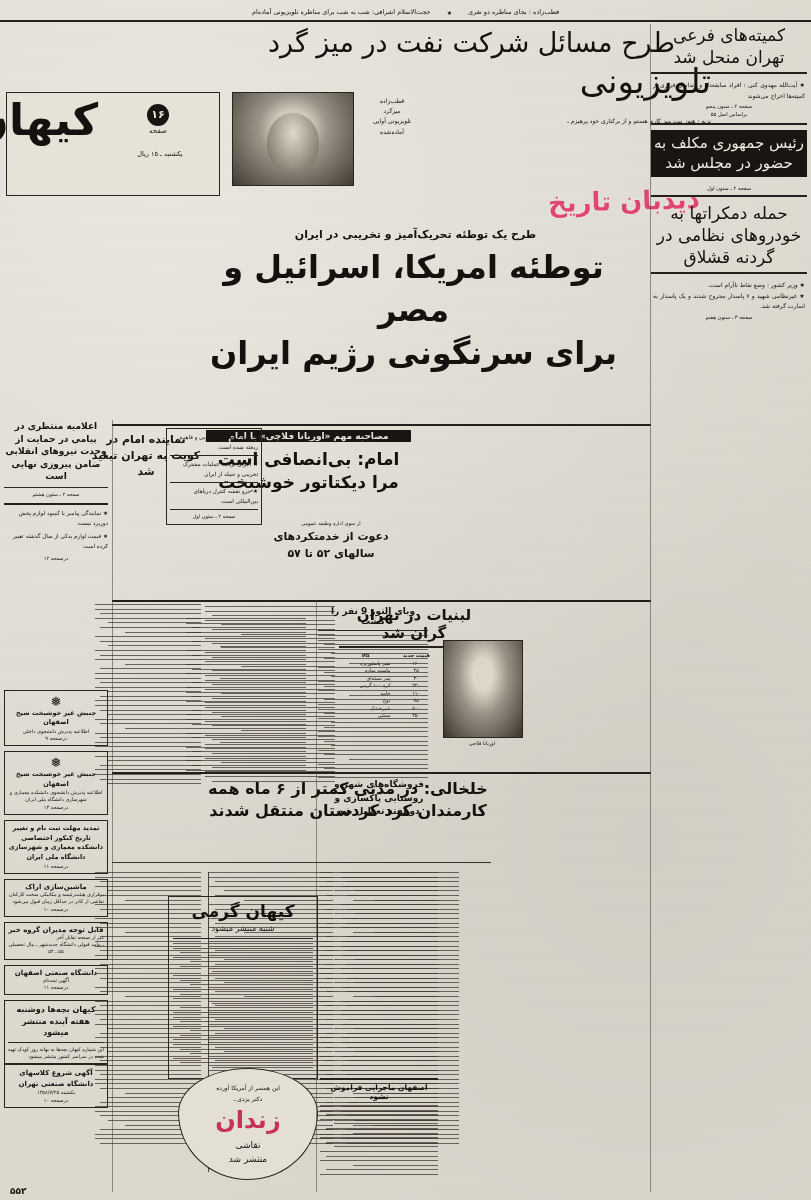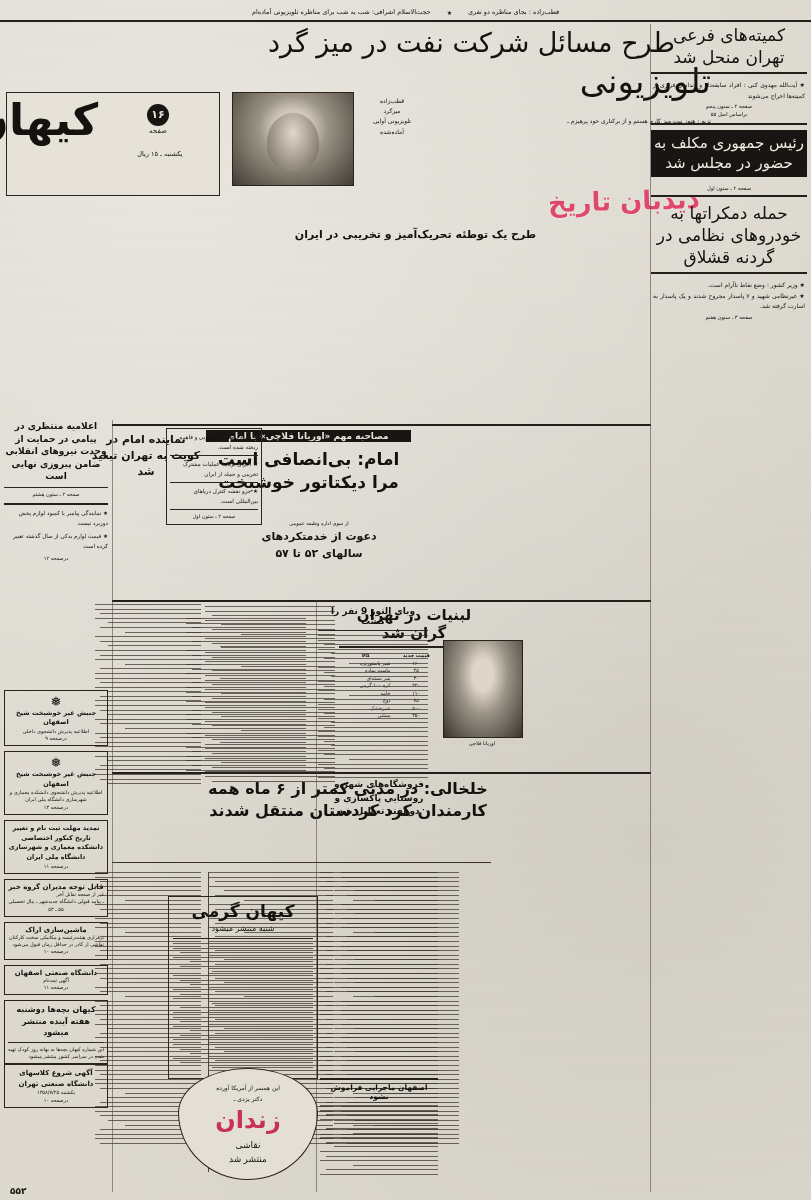--- a/index.html
+++ b/index.html
@@ -124,20 +124,24 @@
   <div id="kayhan">کیهان</div>
   <div id="issuebadge">
     <div class="circ">۱۶</div>
     <div>صفحه</div>
   </div>
   <div id="dateline">یکشنبه ـ ۱۵ ریال</div>
 
   <div id="watermark">دیدبان تاریخ</div>
 
   <div id="kicker">طرح یک توطئه تحریک‌آمیز و تخریبی در ایران</div>
+  <div id="mainhead">
+    <div class="h1">توطئه امریکا، اسرائیل و مصر</div>
+    <div class="h1">برای سرنگونی رژیم ایران</div>
+  </div>
 
   <div id="rcol">
     <div class="rbox">
       <div class="hd">کمیته‌های فرعی تهران منحل شد</div>
       <div class="rule2" style="margin:4px 0 3px;"></div>
       <div class="bd">★ آیت‌الله مهدوی کنی : افراد سابقه‌دار و زندانیان فراری از کمیته‌ها اخراج می‌شوند</div>
       <div class="more">صفحه ۲ ـ ستون پنجم</div>
       <div class="more">براساس اصل ۵۵</div>
     </div>
     <div class="rule2" style="margin:2px 0 5px;"></div>
@@ -179,21 +183,21 @@
   <div class="feat box" style="top:428px;left:166px;width:88px;padding:3px;">
     <div class="tiny" style="font-size:5.6px;line-height:1.8;">★ طرح توطئه در نایروبی و قاهره ریخته شده است.</div>
     <div class="rule" style="margin:3px 0;"></div>
     <div class="tiny" style="font-size:5.6px;line-height:1.8;">★ اجرای برنامه عملیات مشترک تخریبی و حمله از ایران</div>
     <div class="rule" style="margin:3px 0;"></div>
     <div class="tiny" style="font-size:5.6px;line-height:1.8;">★ جزو نقشه کنترل دریاهای بین‌المللی است.</div>
     <div class="rule" style="margin:3px 0;"></div>
     <div class="tiny ctr">صفحه ۲ ـ ستون اول</div>
   </div>
 
-  <div class="feat" style="top:520px;left:260px;width:118px;">
+  <div class="feat" style="top:520px;left:272px;width:118px;">
     <div class="tiny ctr">از سوی اداره وظیفه عمومی</div>
     <div class="hd" style="font-size:11px;line-height:1.5;padding-top:2px;">دعوت از خدمتکردهای سالهای ۵۲ تا ۵۷</div>
   </div>
 
   <div class="hsep" style="top:600px;right:160px;left:112px;"></div>
 
   <div class="feat" style="top:606px;right:322px;width:150px;">
     <div class="hd" style="font-size:15px;">لبنیات در تهران گران شد</div>
     <div class="rule2" style="margin:4px 0;"></div>
     <table class="pricetable">
@@ -427,29 +431,29 @@
       <div class="ctr" style="font-size:13px;">❅</div>
       <div class="ctr b" style="font-size:6.5px;line-height:1.45;">جنبش غیر خوشبخت شیخ اصفهان</div>
       <div class="tiny ctr">اطلاعیه پذیرش دانشجوی دانشکده معماری و شهرسازی دانشگاه ملی ایران</div>
       <div class="tiny ctr">درصفحه ۱۳</div>
     </div>
     <div class="ad" style="margin-bottom:5px;">
       <div class="ctr b" style="font-size:6.5px;line-height:1.5;">تمدید مهلت ثبت نام و تغییر تاریخ کنکور اختصاصی دانشکده معماری و شهرسازی دانشگاه ملی ایران</div>
       <div class="tiny ctr">درصفحه ۱۱</div>
     </div>
     <div class="ad" style="margin-bottom:5px;">
+      <div class="ctr b" style="font-size:7px;">ماشین‌سازی اراک</div>
+      <div class="tiny">برقراری هیئت‌رئیسه و مکانیکی سخت کارکنان نقاشی از کادر در حداقل زمان قبول می‌شود</div>
+      <div class="tiny ctr">درصفحه ۱۰</div>
+    </div>
+    <div class="ad" style="margin-bottom:5px;">
       <div class="ctr b" style="font-size:7px;">قابل توجه مدیران گروه خبر</div>
       <div class="tiny">غیر از صفحه نقابل آخر</div>
       <div class="tiny">ـ پیامد قبولی دانشگاه جدیدشهر ـ مال تحصیلی</div>
       <div class="tiny ctr">۵۵ ـ ۵۴</div>
-    </div>
-    <div class="ad" style="margin-bottom:5px;">
-      <div class="ctr b" style="font-size:7px;">ماشین‌سازی اراک</div>
-      <div class="tiny">برقراری هیئت‌رئیسه و مکانیکی سخت کارکنان نقاشی از کادر در حداقل زمان قبول می‌شود</div>
-      <div class="tiny ctr">درصفحه ۱۰</div>
     </div>
     <div class="ad" style="margin-bottom:5px;">
       <div class="ctr b" style="font-size:7px;">دانشگاه صنعتی اصفهان</div>
       <div class="tiny ctr">آگهی ثبت‌نام</div>
       <div class="tiny ctr">درصفحه ۱۱</div>
     </div>
     <div class="ad">
       <div class="ctr b" style="font-size:8px;line-height:1.45;">کیهان بچه‌ها دوشنبه هفته آینده منتشر میشود</div>
       <div class="rule" style="margin:3px 0;"></div>
       <div class="tiny">این شماره کیهان بچه‌ها به بهانه روز کودک تهیه شده در سراسر کشور منتشر میشود</div>
@@ -789,21 +793,21 @@
         <i></i>
       </div>
   </div>
 
   <div class="feat" style="top:1062px;left:168px;width:160px;height:124px;">
     <div style="position:absolute;inset:6px 10px;border:1px solid #2b241d;border-radius:50% 50% 50% 50%/40% 40% 60% 60%;background:#e3dfd5;"></div>
     <div style="position:absolute;top:22px;left:0;right:0;text-align:center;font-size:6px;">این همسر از آمریکا آورده</div>
     <div style="position:absolute;top:33px;left:0;right:0;text-align:center;font-size:6px;">دکتر یزدی ـ</div>
     <div style="position:absolute;top:44px;left:0;right:0;text-align:center;font-size:24px;font-weight:bold;color:#c8325a;">زندان</div>
     <div style="position:absolute;top:78px;left:0;right:0;text-align:center;font-size:9px;">نقاشی</div>
-    <div style="position:absolute;top:92px;left:0;right:0;text-align:center;font-size:9px;font-family:Liberation Serif, serif;">منتشر شد</div>
+    <div style="position:absolute;top:92px;left:0;right:0;text-align:center;font-size:9px;">منتشر شد</div>
   </div>
 
   <div style="position:absolute;bottom:4px;left:10px;font-size:9px;font-weight:bold;">۵۵۲</div>
 
   <div class="col-sep" style="left:112px;top:420px;bottom:8px;"></div>
   <div class="col-sep" style="left:316px;top:600px;bottom:8px;"></div>
   <div class="col-sep" style="right:160px;top:24px;bottom:8px;"></div>
 </div>
 
 </body></html>

